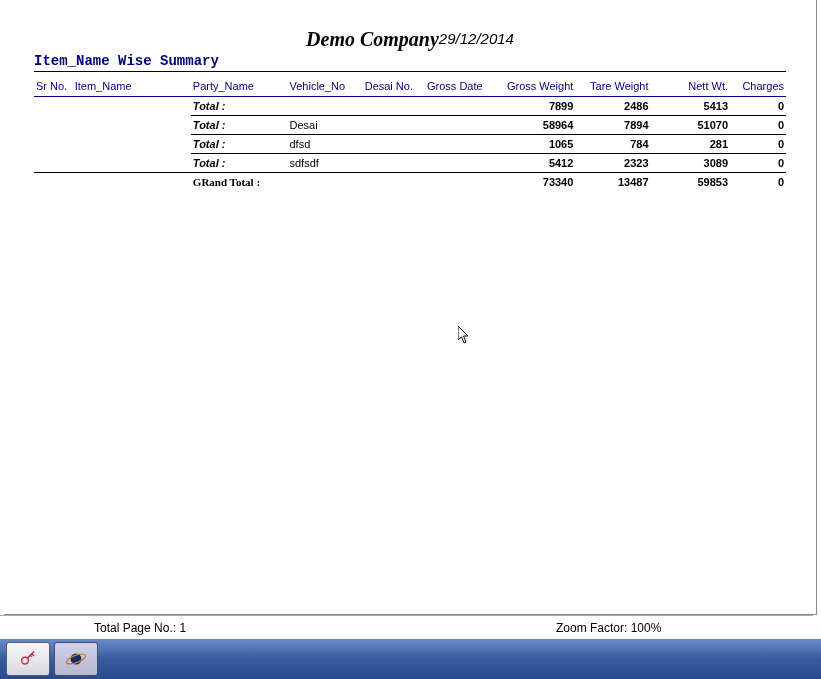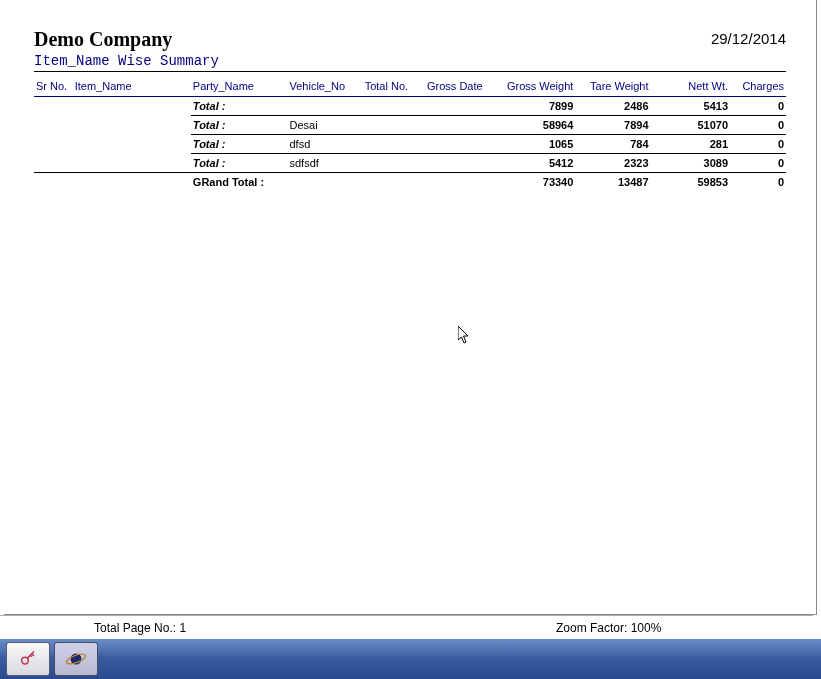--- a/index.html
+++ b/index.html
@@ -21,41 +21,43 @@
       right: 4px;
       bottom: 64px;
       border-right: 1px solid #888;
       border-bottom: 1px solid #888;
       background: #fff;
       padding: 28px 30px 10px 30px;
       overflow: hidden;
     }
     .header-row {
       display: flex;
-      justify-content: space-between;
+      justify-content: center;
       align-items: flex-start;
+      font-style: italic;
     }
     .company-name {
       font-family: "Times New Roman", serif;
       font-weight: bold;
       font-size: 20px;
       color: #000;
     }
     .report-date {
       font-size: 15px;
       color: #000;
       padding-top: 2px;
     }
     .report-title {
       font-family: "Courier New", monospace;
       font-size: 14px;
       color: #000080;
       margin-top: 2px;
       border-bottom: 1px solid #000;
       padding-bottom: 2px;
+      font-weight: bold;
     }
     .report-table {
       width: 100%;
       border-collapse: collapse;
       font-size: 11px;
       margin-top: 4px;
     }
     .report-table th {
       color: #000080;
       font-weight: normal;
@@ -88,20 +90,21 @@
       border-bottom: none;
     }
     .grand-row td {
       border-top: 1.5px solid #000;
       font-weight: bold;
       color: #000;
     }
     .grand-label {
       font-weight: bold;
       color: #000;
+      font-family: Liberation Serif, serif;
     }
     .col-srno { width: 36px; }
     .col-item { width: 110px; }
     .col-party { width: 90px; }
     .col-vehicle { width: 70px; }
     .col-ticket { width: 58px; }
     .col-grossdate { width: 66px; }
     .col-grossweight { width: 74px; }
     .col-tareweight { width: 70px; }
     .col-nett { width: 74px; }
@@ -180,21 +183,21 @@
   </div>
   <div class="report-title">Item_Name Wise Summary</div>
 
   <table class="report-table">
     <thead>
       <tr>
         <th class="col-srno">Sr No.</th>
         <th class="col-item">Item_Name</th>
         <th class="col-party">Party_Name</th>
         <th class="col-vehicle">Vehicle_No</th>
-        <th class="col-ticket">Total No.</th>
+        <th class="col-ticket">Desai No.</th>
         <th class="col-grossdate">Gross Date</th>
         <th class="col-grossweight num">Gross Weight</th>
         <th class="col-tareweight num">Tare Weight</th>
         <th class="col-nett num">Nett Wt.</th>
         <th class="col-charges num">Charges</th>
       </tr>
     </thead>
     <tbody>
       <tr class="row-underline">
         <td class="nb"></td>

